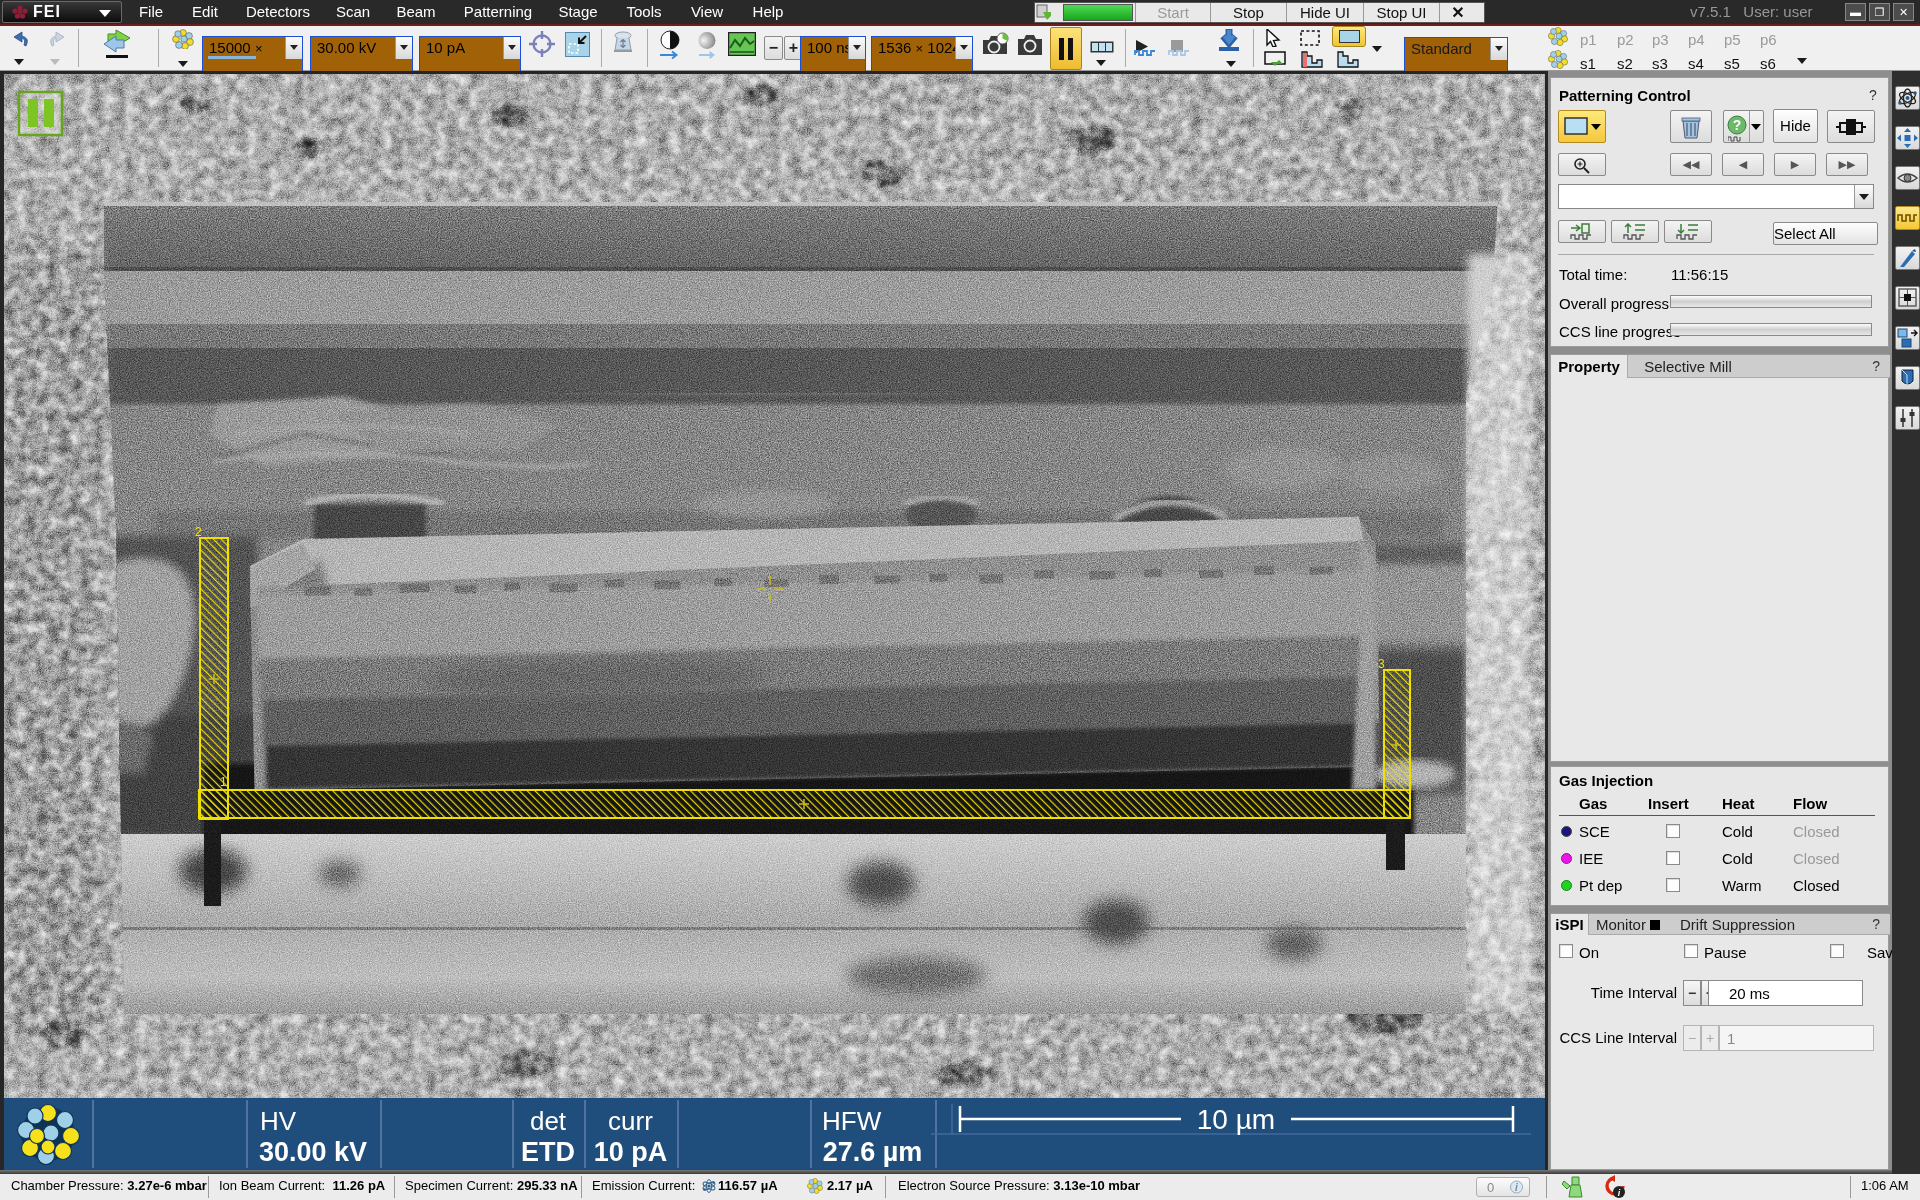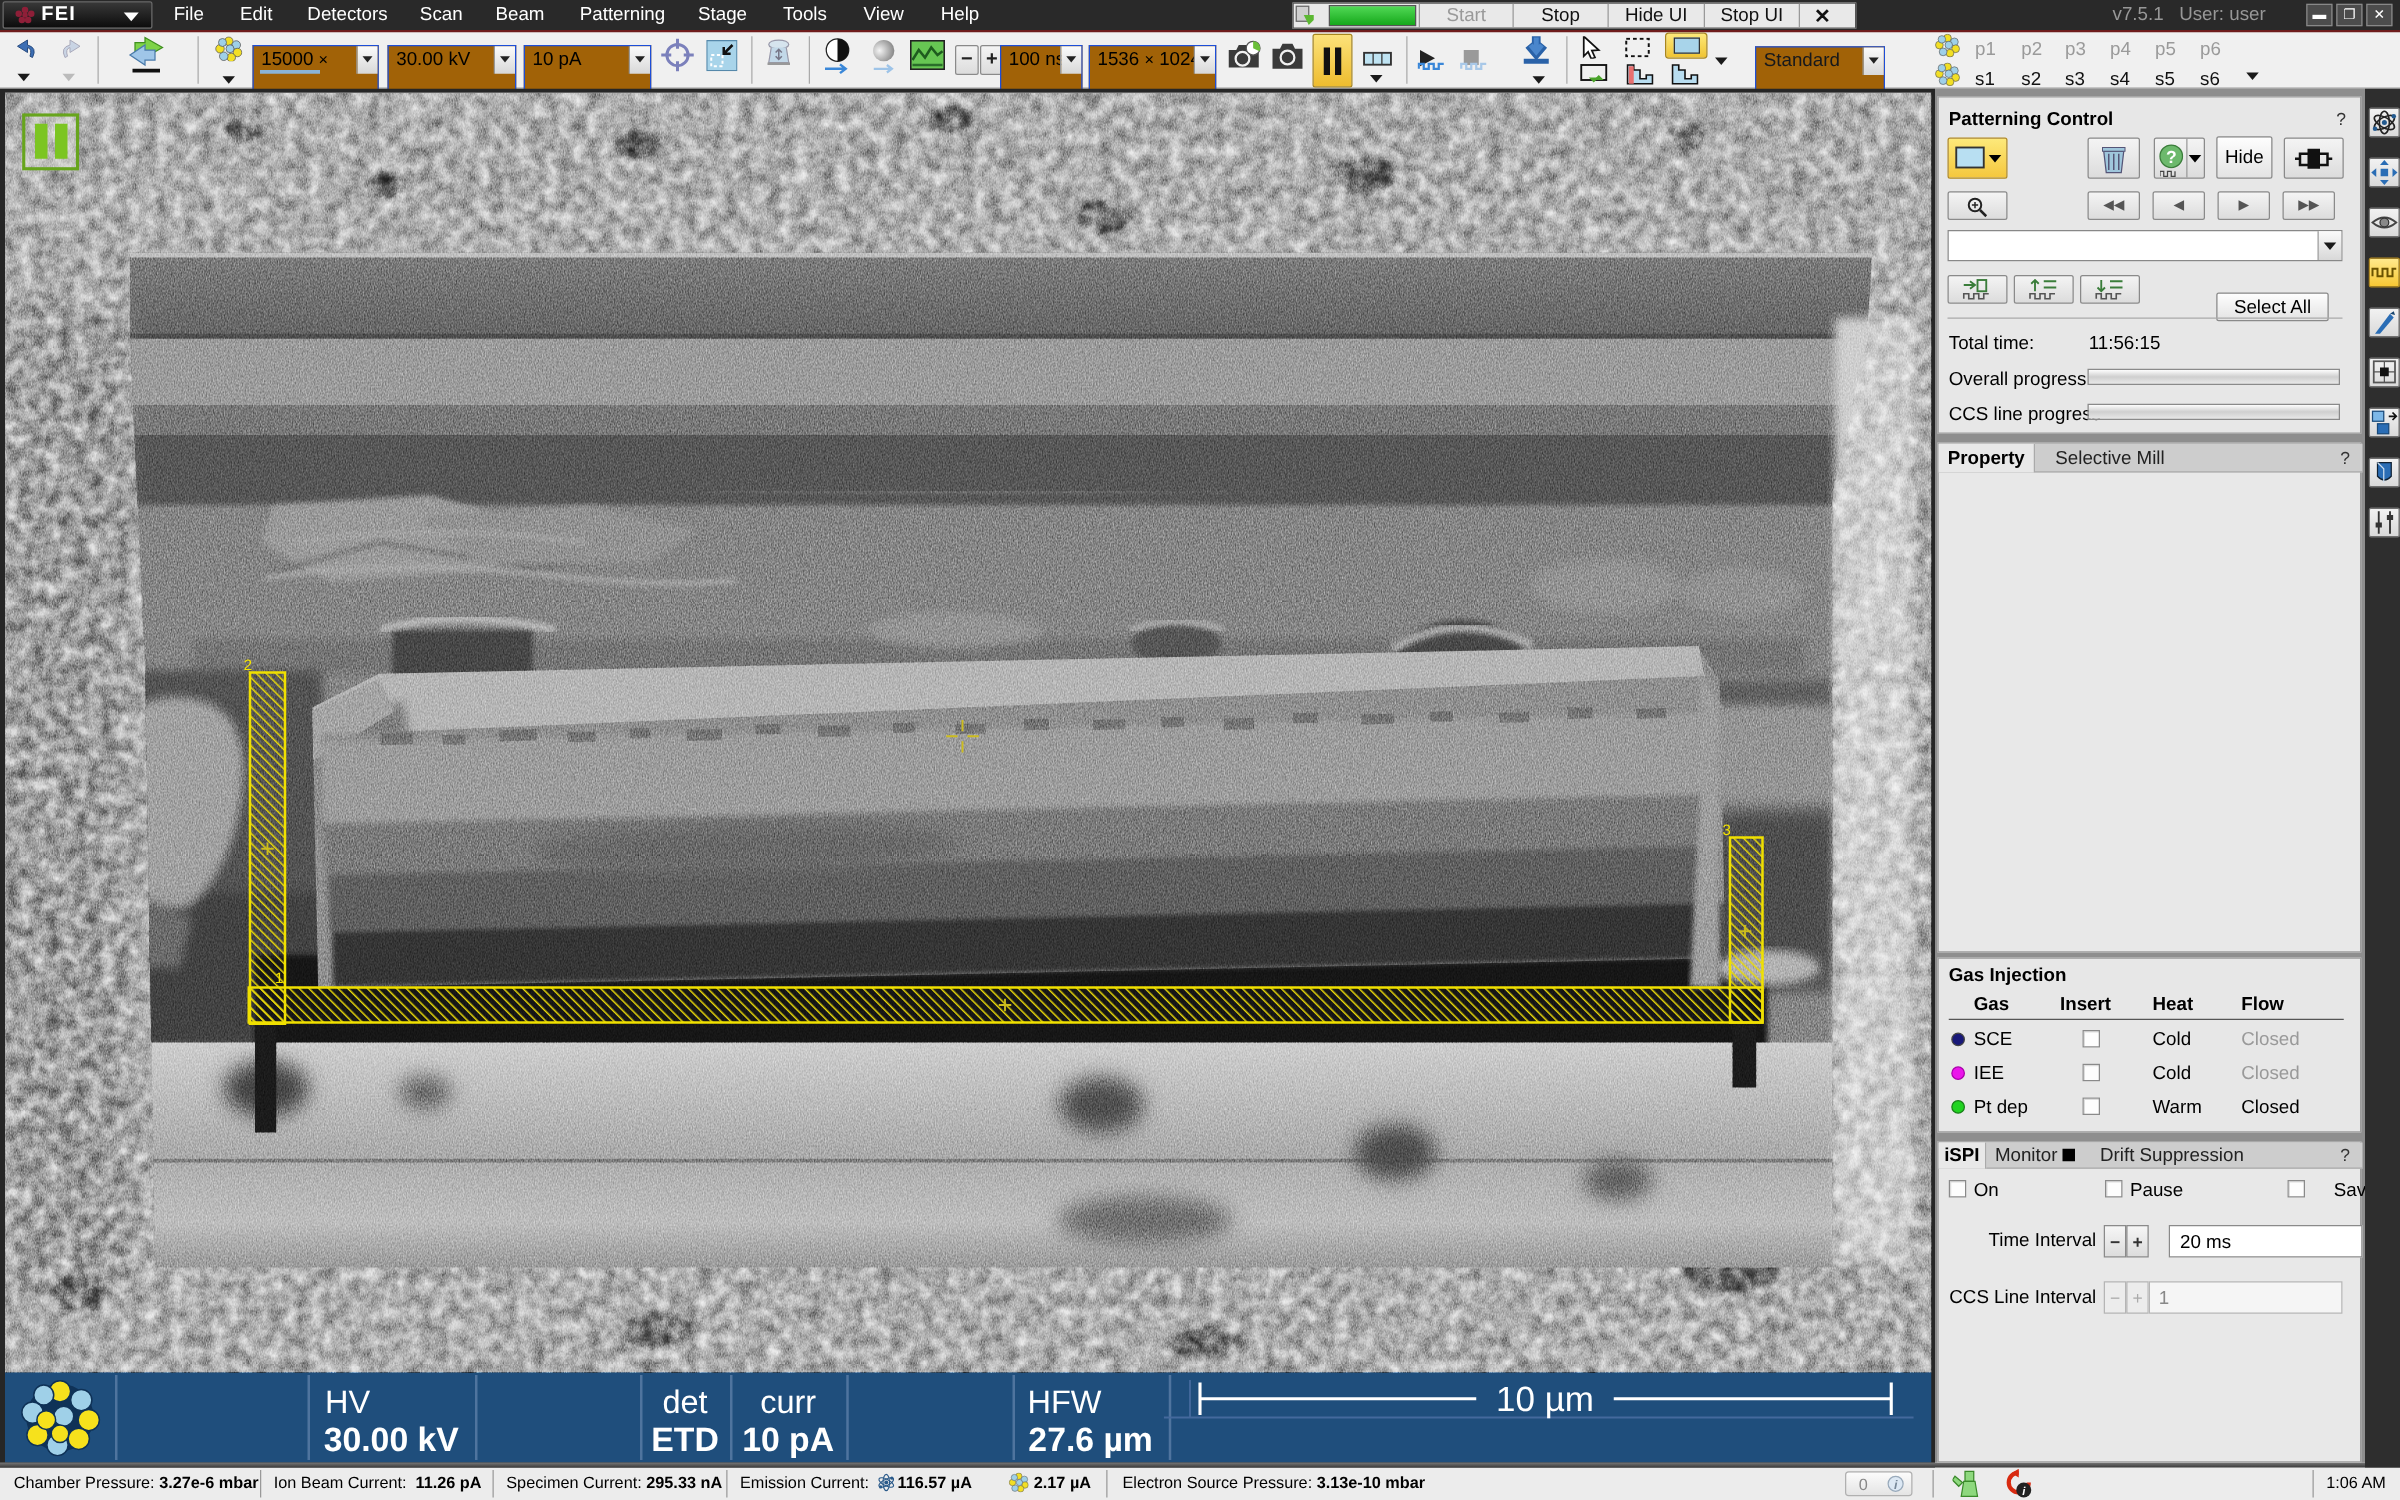--- a/index.html
+++ b/index.html
@@ -643,21 +643,21 @@
         <path d="M1 16 V12 H5 V16 H9 V12 H13 V16 H17 V12 H21" stroke="#555" fill="none" stroke-width="1.3"></path>
       </svg>
     </div>
 <div class="pbtn" style="left:113px;top:142px;width:48px;height:23px">
       <svg width="26" height="18" style="position:absolute;left:11px;top:2px" viewBox="0 0 26 18">
         <path d="M5 1 V10 M2 7 L5 10 L8 7" stroke="#3a7d3a" fill="none" stroke-width="1.5"></path>
         <path d="M12 2 H22 M12 7 H22" stroke="#3a7d3a" stroke-width="1.5"></path>
         <path d="M1 16 V12 H5 V16 H9 V12 H13 V16 H17 V12 H21" stroke="#555" fill="none" stroke-width="1.3"></path>
       </svg>
     </div>
-<div class="pbtn" style="left:222px;top:156px;width:90px;height:23px;font-size:15px;text-align:center;line-height:21px;background:linear-gradient(#fefefe,#e3e3e3)">Select All</div>
+<div class="pbtn" style="left:222px;top:144px;width:105px;height:23px;font-size:15px;text-align:left;line-height:21px;background:linear-gradient(#fefefe,#e3e3e3)">Select All</div>
 <div style="position:absolute;left:7px;top:176px;width:316px;height:1px;background:#aaa"></div>
 <div class="ptext" style="left:8px;top:188px">Total time:</div>
 <div class="ptext" style="left:120px;top:188px">11:56:15</div>
 <div class="ptext" style="left:8px;top:217px">Overall progress</div>
 <div style="position:absolute;left:119px;top:217px;width:202px;height:13px;border:1px solid #8a8a8a;background:linear-gradient(#fdfdfd,#cfcfcf 50%,#e8e8e8)"></div>
 <div class="ptext" style="left:8px;top:245px">CCS line progress</div>
 <div style="position:absolute;left:119px;top:245px;width:202px;height:13px;border:1px solid #8a8a8a;background:linear-gradient(#fdfdfd,#cfcfcf 50%,#e8e8e8)"></div>
 </div>
 
 <div style="position:absolute;left:1550px;top:354px;width:339px;height:408px;background:#e8e8e8;border:1px solid #9b9b9b">
@@ -699,21 +699,21 @@
 <div style="position:absolute;right:8px;top:2px;font-size:14px;color:#333">?</div>
 <div class="checkbox" style="left:8px;top:30px"></div>
     <div class="ptext" style="left:28px;top:30px">On</div>
 <div class="checkbox" style="left:133px;top:30px"></div>
     <div class="ptext" style="left:153px;top:30px">Pause</div>
 <div class="checkbox" style="left:279px;top:30px"></div>
     <div class="ptext" style="left:316px;top:30px">Save</div>
 <div class="ptext" style="left:0;top:70px;width:126px;text-align:right">Time Interval</div>
 <div style="position:absolute;left:132px;top:66px;width:18px;height:26px;background:linear-gradient(#f6f6f6,#dcdcdc);border:1px solid #8a8a8a;text-align:center;line-height:24px;font-size:14px;font-weight:bold;color:#333">−</div>
 <div style="position:absolute;left:150px;top:66px;width:18px;height:26px;background:linear-gradient(#f6f6f6,#dcdcdc);border:1px solid #8a8a8a;text-align:center;line-height:24px;font-size:14px;font-weight:bold;color:#333">+</div>
-<div style="position:absolute;left:184px;top:66px;width:155px;height:26px;background:#fff;border:1px solid #8a8a8a;font-size:15px;padding:4px 0 0 8px">20 ms</div>
+<div style="position:absolute;left:157px;top:66px;width:155px;height:26px;background:#fff;border:1px solid #8a8a8a;font-size:15px;padding:4px 0 0 20px">20 ms</div>
 <div class="ptext" style="left:0;top:115px;width:126px;text-align:right">CCS Line Interval</div>
 <div style="position:absolute;left:132px;top:111px;width:18px;height:26px;background:#ececec;border:1px solid #b5b5b5;text-align:center;line-height:24px;font-size:14px;color:#aaa">−</div>
 <div style="position:absolute;left:150px;top:111px;width:18px;height:26px;background:#ececec;border:1px solid #b5b5b5;text-align:center;line-height:24px;font-size:14px;color:#aaa">+</div>
 <div style="position:absolute;left:168px;top:111px;width:155px;height:26px;background:#f5f5f5;border:1px solid #b5b5b5;font-size:15px;color:#888;padding:4px 0 0 7px">1</div>
 </div>
 <div id="iconstrip"></div>
 <div class="sicon" style="top:86px"><svg width="23" height="22" viewBox="0 0 23 22">
       <g stroke="#222" fill="none" stroke-width="1.3">
         <ellipse cx="11.5" cy="11" rx="9" ry="4" transform="rotate(30 11.5 11)"></ellipse>
         <ellipse cx="11.5" cy="11" rx="9" ry="4" transform="rotate(-30 11.5 11)"></ellipse>

